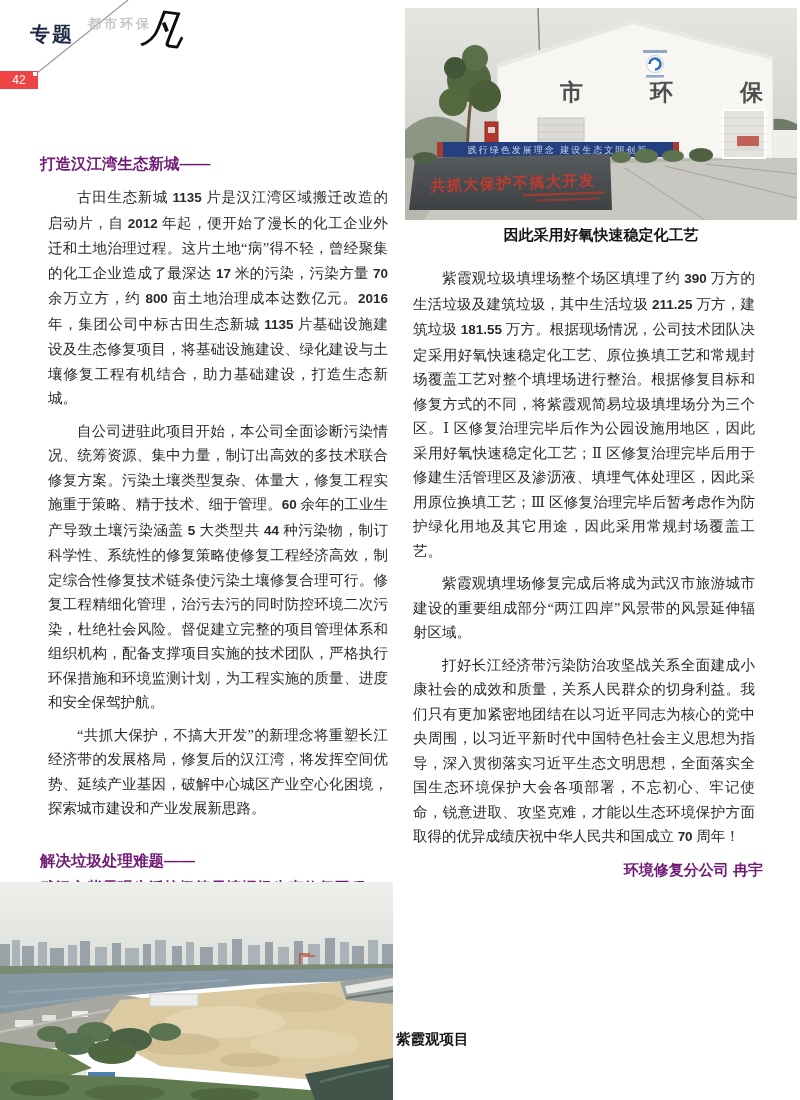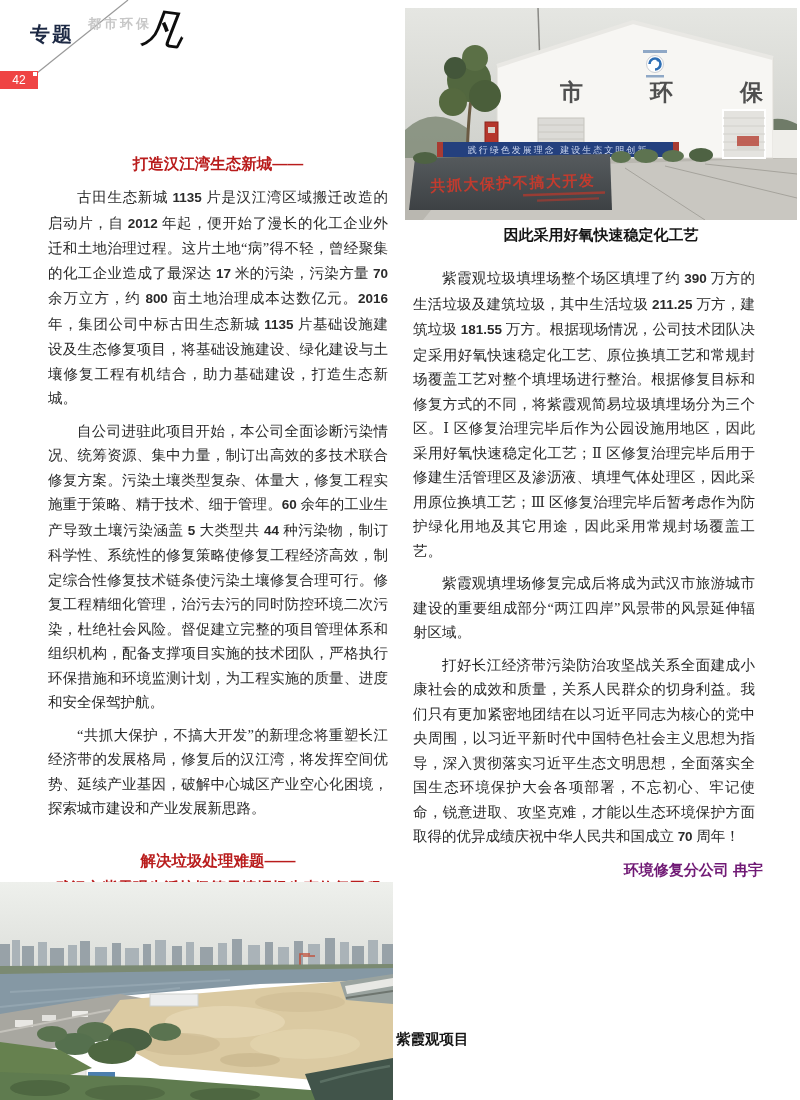--- a/index.html
+++ b/index.html
@@ -15,21 +15,21 @@
          font-size:42px;color:#0d0d0d;transform:rotate(7deg);}
   .hdr-line{position:absolute;left:0;top:0;}
   .pagebox{position:absolute;left:0;top:71px;width:38px;height:18px;background:#ef4444;color:#fff;
            font-family:"Liberation Sans","DejaVu Sans",sans-serif;font-size:12px;line-height:18px;text-align:center;}
   .pagebox .corner{position:absolute;right:1px;top:1px;width:4px;height:4px;background:#fff;}
 
   
   .col-left{position:absolute;left:40px;top:150px;width:356px;}
   .col-right{position:absolute;left:405px;top:258px;width:358px;}
   .art-title{margin:0;font-family:"Liberation Sans","DejaVu Sans",sans-serif;font-weight:bold;
-             font-size:15.5px;line-height:27px;text-align:center;color:#b91c1c;}
+             font-size:15.5px;line-height:27px;color:#701a75;}
   .sec2{margin-top:26px;}
   .body-p{margin:8px;font-size:14.5px;line-height:24.5px;text-align:justify;text-indent:2em;color:#2a2a2a;}
   .noindent{text-indent:0;}
   .dig{font-family:"Liberation Sans","DejaVu Sans",sans-serif;font-weight:bold;font-size:0.93em;}
   .byline{margin:4px 0 0 0;font-family:"Liberation Sans","DejaVu Sans",sans-serif;font-weight:bold;
           font-size:15px;line-height:24px;text-align:right;color:#701a75;}
 
   
   .photo-workshop{position:absolute;left:405px;top:8px;width:392px;height:212px;}
   .cap-workshop{position:absolute;left:405px;top:226px;width:392px;text-align:center;

